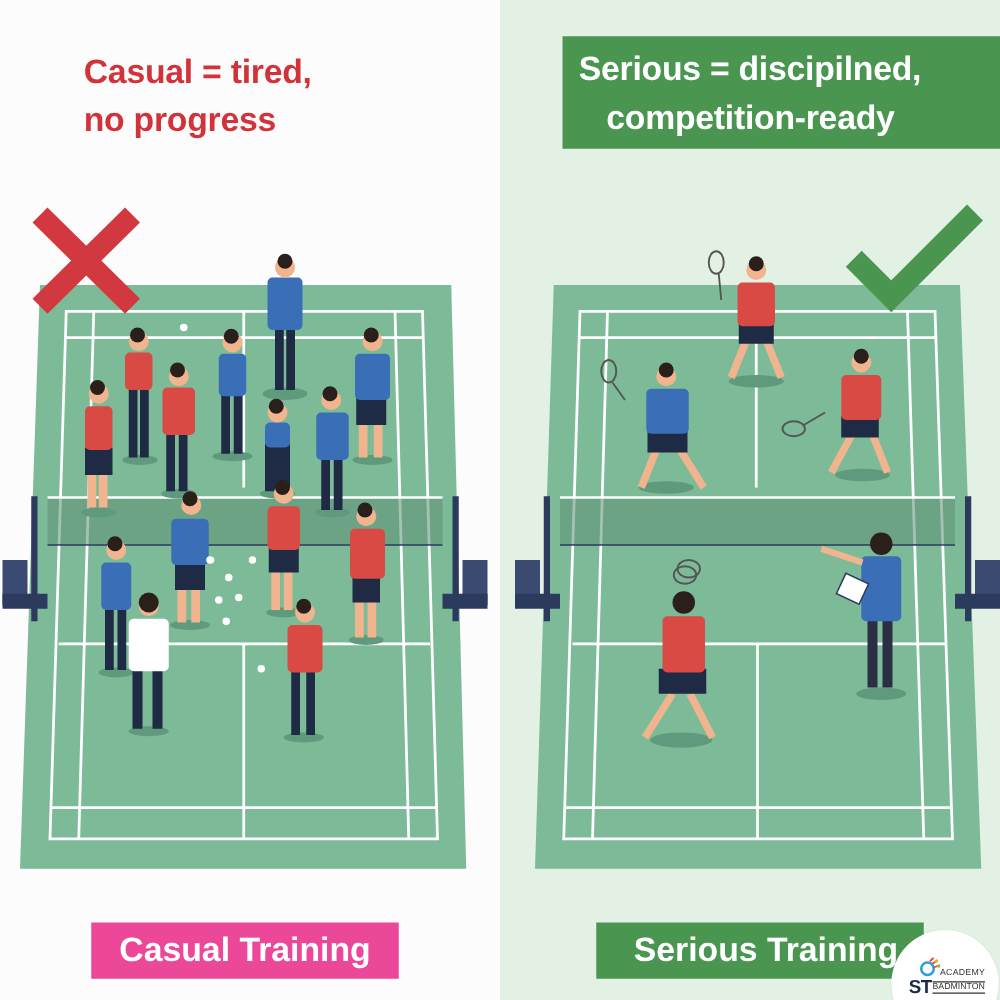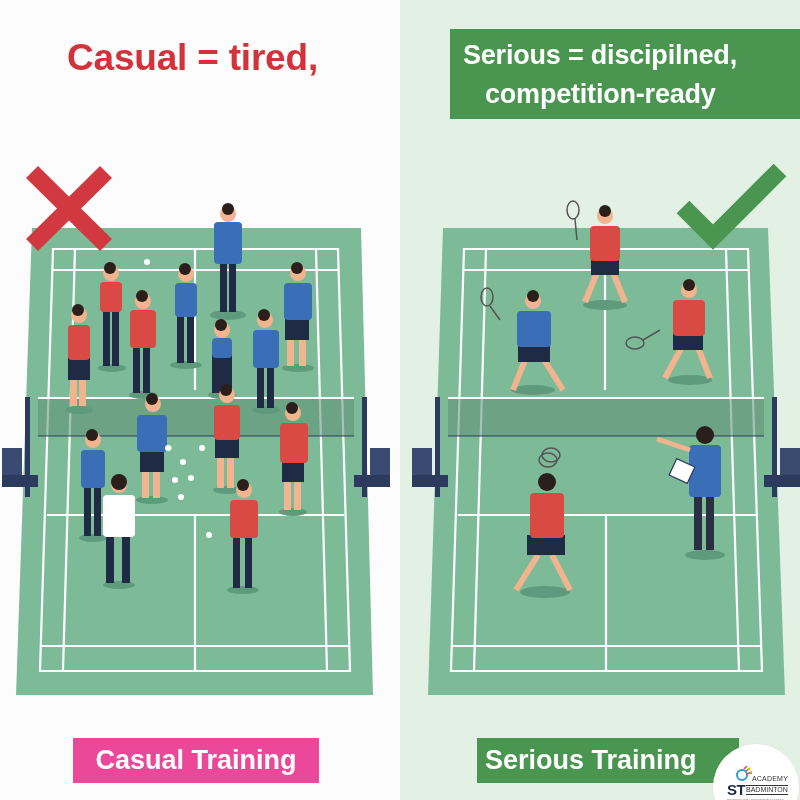--- a/index.html
+++ b/index.html
@@ -7,42 +7,42 @@
     width: 800px; height: 800px; position: relative; overflow: hidden;
     font-family: "Liberation Sans", "DejaVu Sans", sans-serif;
     background: #fcfcfc;
   }
   .panel { position: absolute; top: 0; height: 800px; }
   .panel-left { left: 0; width: 400px; background: #fcfcfc; }
   .panel-right { left: 400px; width: 400px; background: #e3f1e4; }
 
   .headline-left {
     position: absolute; left: 67px; top: 38px;
-    color: #d2333b; font-weight: 700; font-size: 37px; line-height: 39px;
+    color: #d2333b; font-weight: 700; font-size: 27px; line-height: 39px;
     letter-spacing: -0.2px;
   }
   .headline-right-box {
     position: absolute; left: 450px; top: 29px; width: 350px; height: 90px;
     background: #4a9651;
   }
   .headline-right {
     position: absolute; left: 463px; top: 36px; width: 340px;
     color: #ffffff; font-weight: 700; font-size: 27px; line-height: 39px;
     letter-spacing: -0.2px;
   }
 
   svg.scene { position: absolute; left: 0; top: 0; }
 
   .label-box {
     position: absolute; top: 738px; height: 45px;
     color: #fff; font-weight: 700; font-size: 27px; line-height: 45px;
     text-align: center;
   }
   .label-left { left: 73px; width: 246px; background: #ec4899; }
-  .label-right { left: 477px; width: 262px; background: #4a9651; text-align: left; padding-left: 8px; box-sizing: border-box; }
+  .label-right { left: 477px; width: 262px; background: #4a9651; text-align: left; padding-left: 30px; box-sizing: border-box; }
 
   .logo {
     position: absolute; left: 713px; top: 744px; width: 86px; height: 86px;
     border-radius: 50%; background: #ffffff;
     box-shadow: 0 0 2px rgba(0,0,0,0.08);
     text-decoration: underline;
   }
   .logo .mark { position: absolute; left: 22px; top: 22px; }
   .logo .academy {
     position: absolute; left: 39px; top: 31px; font-size: 7px; color: #333;
@@ -306,20 +306,21 @@
     <line x1="32" y1="172" x2="106" y2="245" stroke="#d2383f" stroke-width="17"></line>
     <line x1="106" y1="172" x2="32" y2="245" stroke="#d2383f" stroke-width="17"></line>
   </g>
   <g>
     <polyline points="683,207 713,237 780,170" fill="none" stroke="#4a9651" stroke-width="18" stroke-linecap="butt" stroke-linejoin="miter"></polyline>
   </g>
 </svg>
 
 <div class="headline-left">
   <div>Casual = tired,</div>
+  <div>no progress</div>
 </div>
 
 <div class="headline-right-box"></div>
 <div class="headline-right">
   <div>Serious = discipilned,</div>
   <div style="padding-left:22px">competition-ready</div>
 </div>
 
 <div class="label-box label-left">Casual Training</div>
 <div class="label-box label-right">Serious Training</div>

